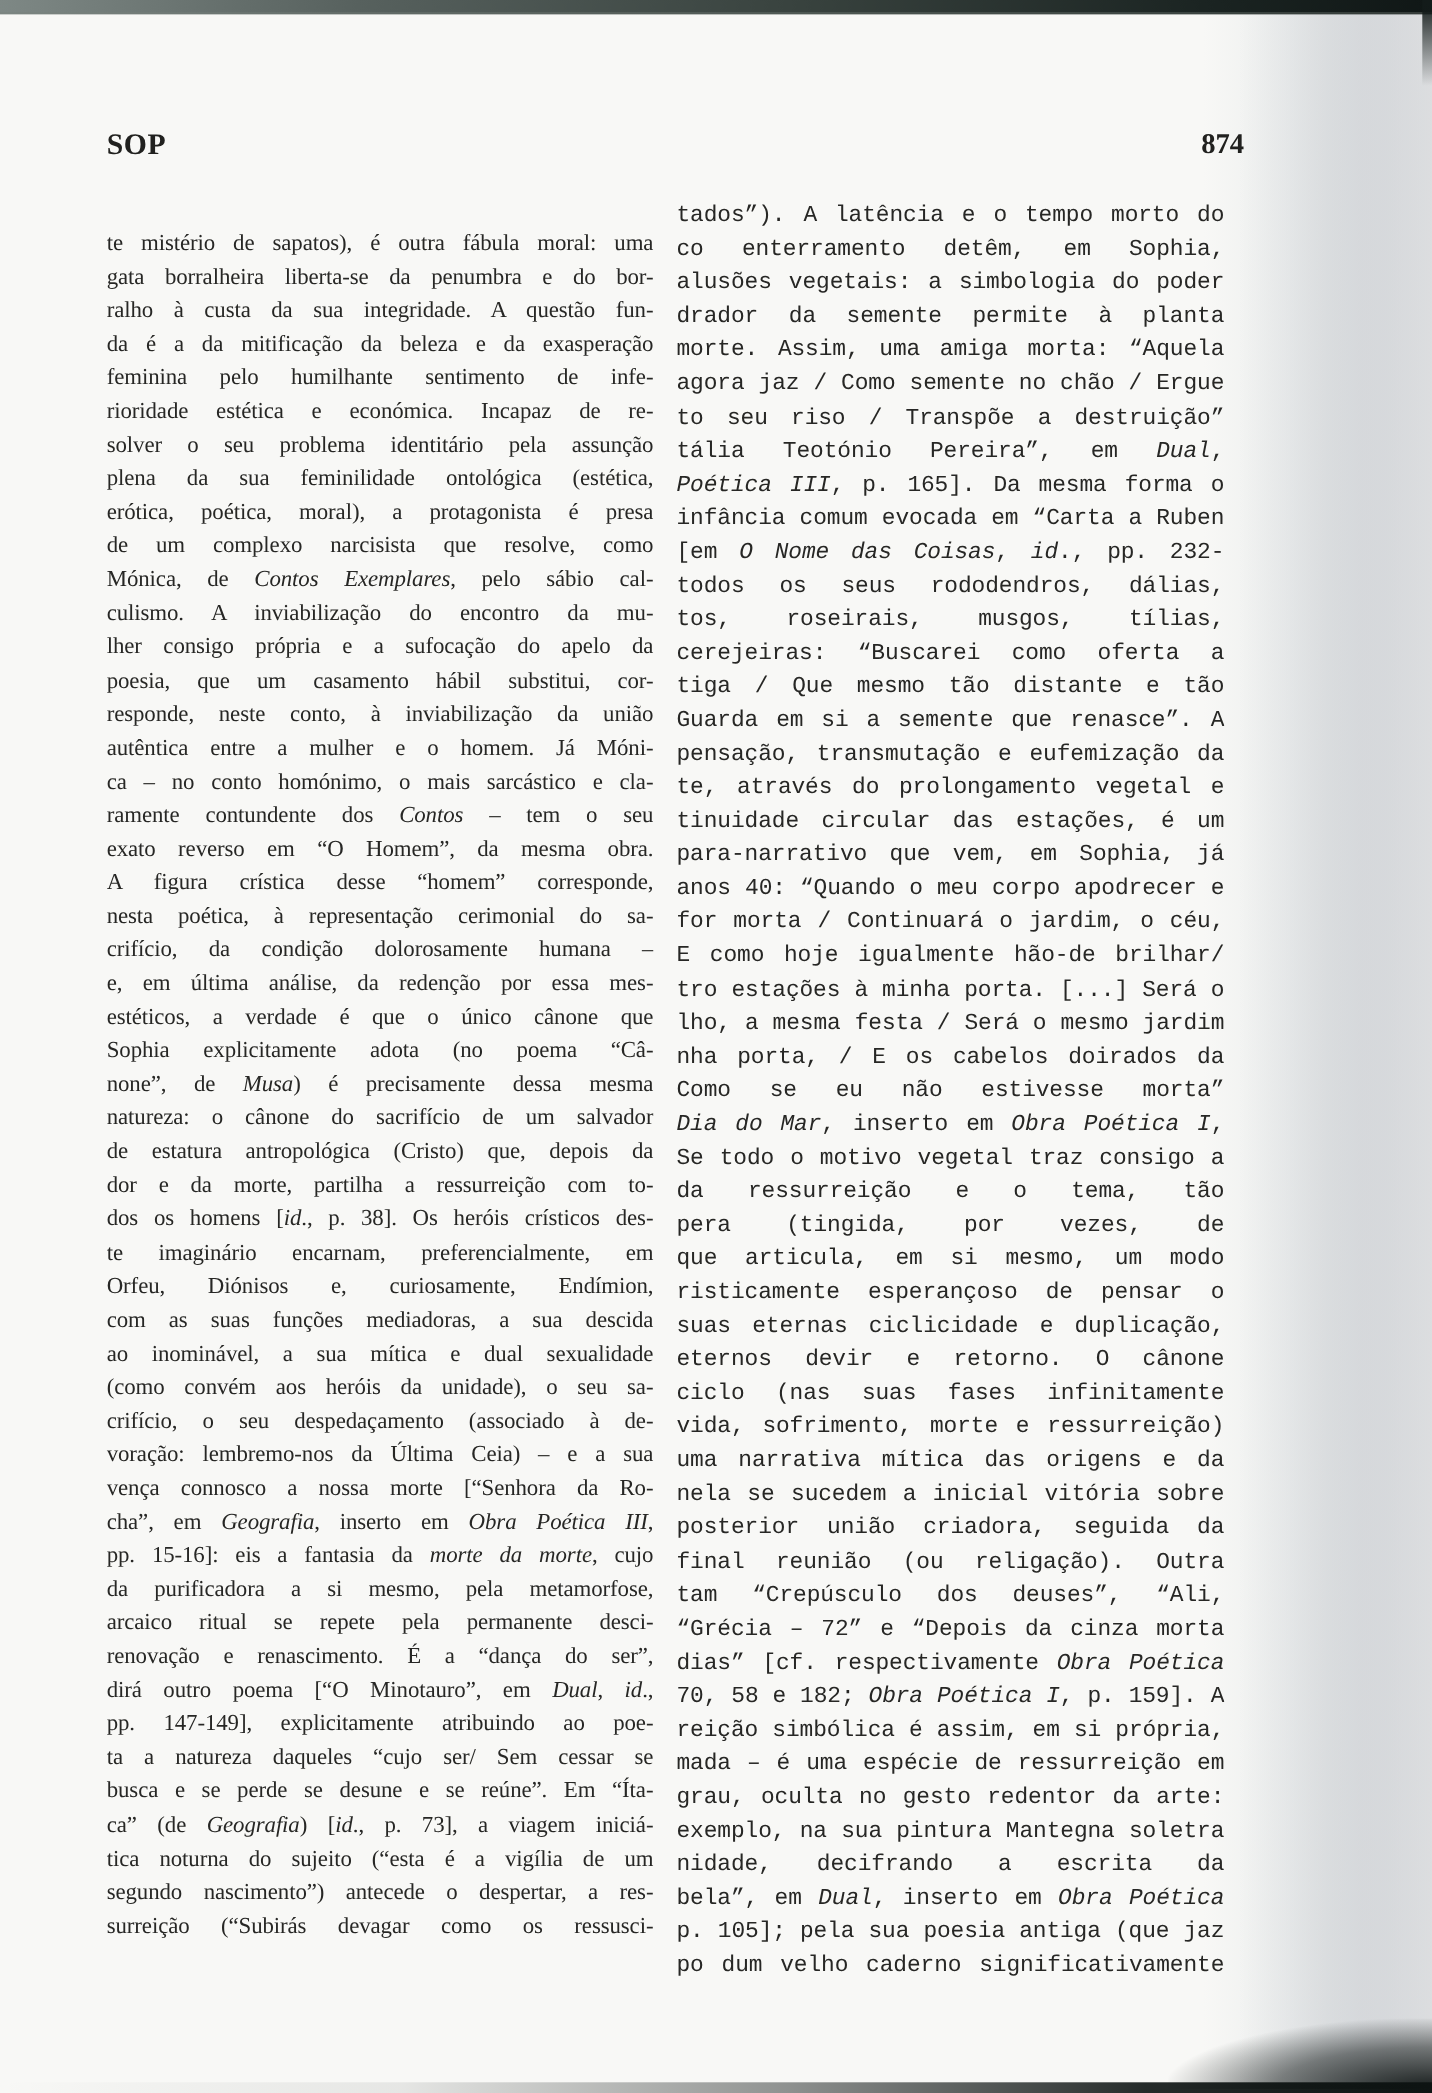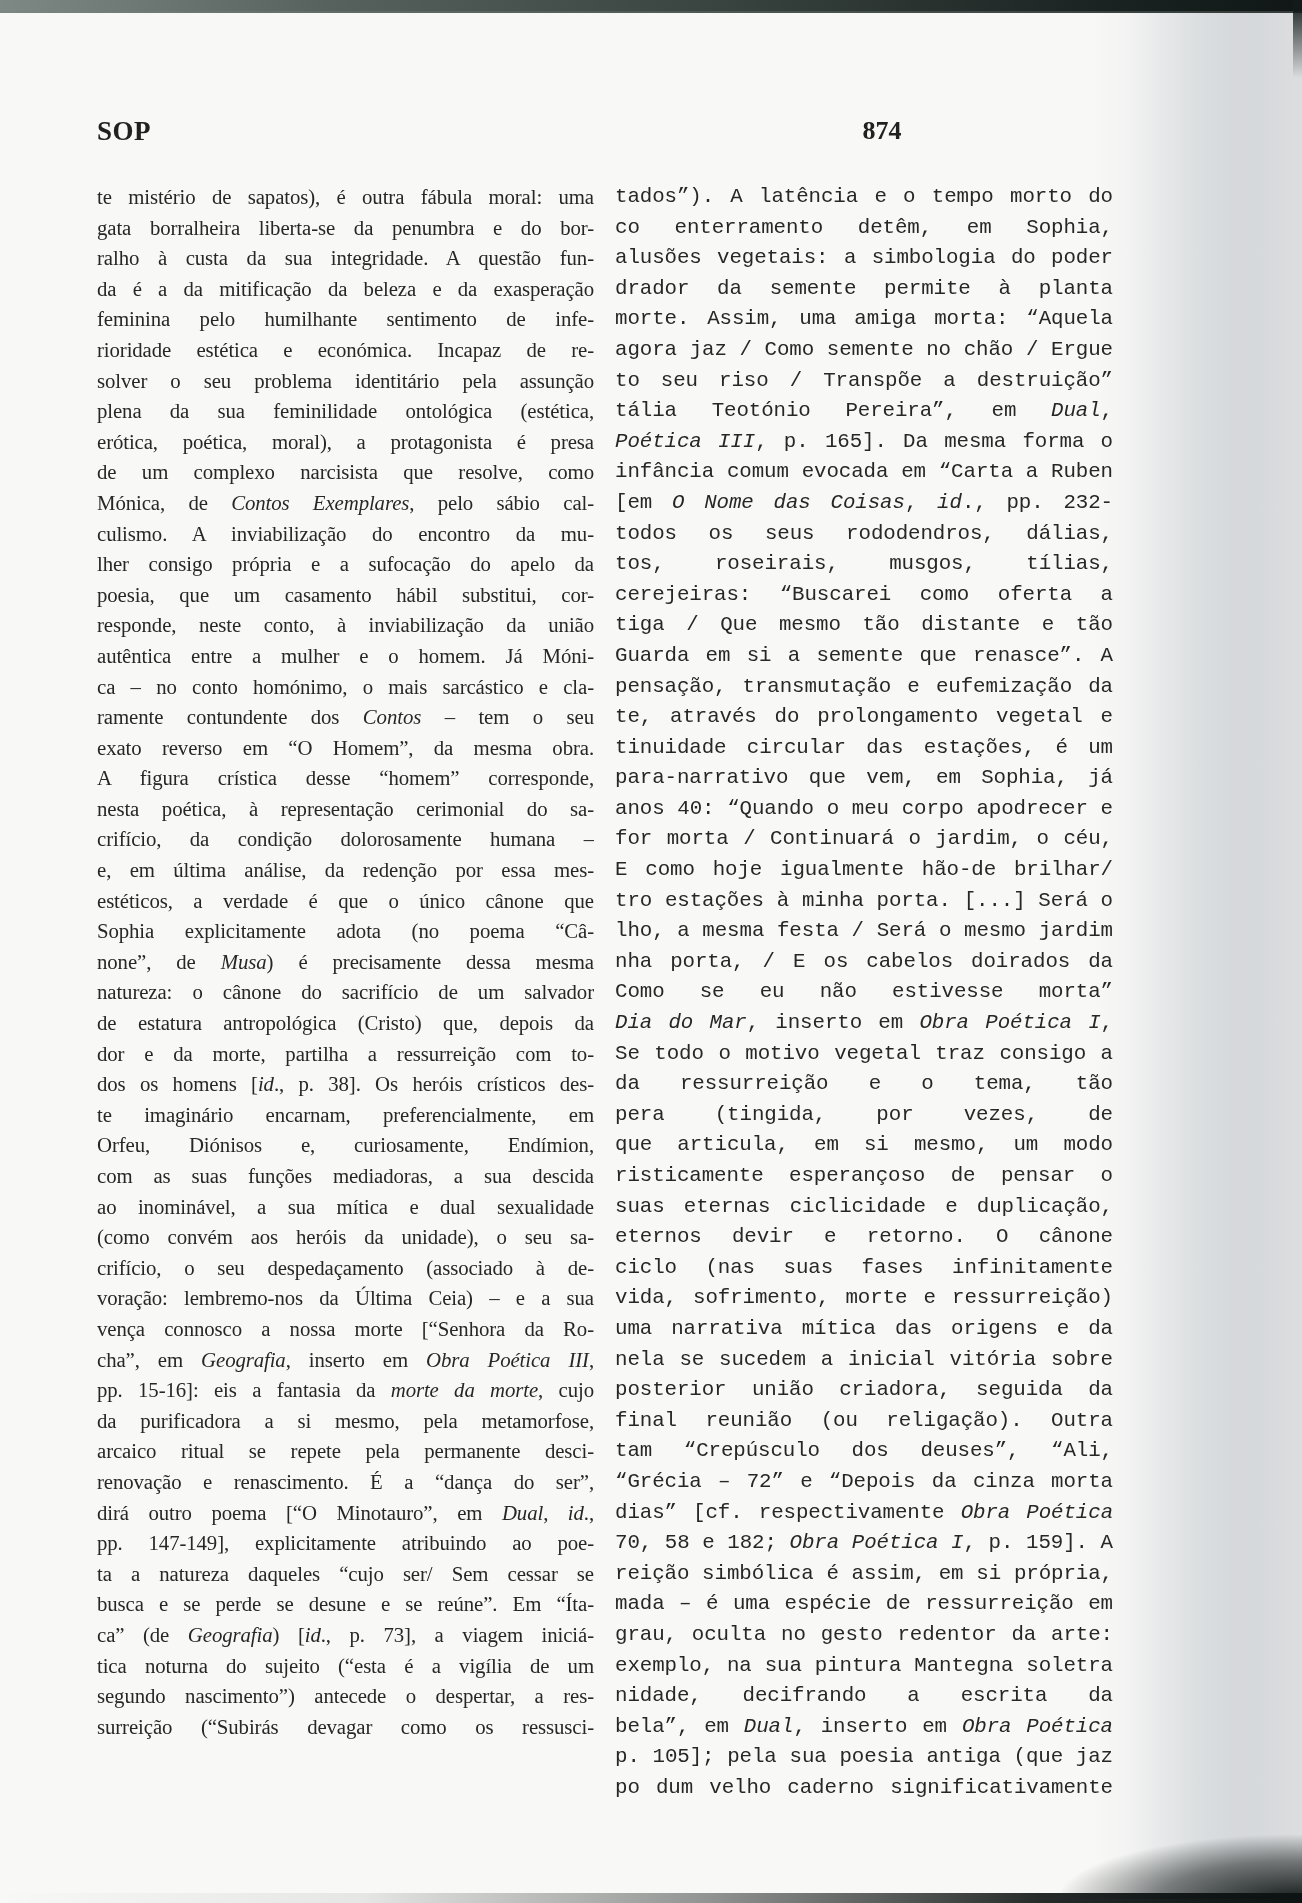--- a/index.html
+++ b/index.html
@@ -36,28 +36,28 @@
     position:absolute;top:0;right:0;width:175px;height:100%;
     background:linear-gradient(to right,rgba(196,200,204,0) 0%,rgba(196,200,204,.35) 45%,rgba(205,208,212,.55) 75%,rgba(210,212,215,.45) 100%);
   }
   
   .running-head-left{
     position:absolute;left:97px;top:116px;
     font-size:27px;font-weight:bold;letter-spacing:.5px;color:#21211f;
   }
   .running-head-right{
     position:absolute;left:633px;top:116px;width:498px;
-    text-align:center;font-size:26px;font-weight:bold;color:#21211f;
+    text-align:right;font-size:26px;font-weight:bold;color:#21211f;
   }
   
   .col{
     position:absolute;top:182px;width:497px;
     font-size:20.8px;line-height:30.6px;letter-spacing:-0.1px;
   }
-  .col-left{left:97px;}
+  .col-left{left:97px;margin-top:24px;}
   .col-right{left:615px;width:498px;font-family:Liberation Mono, monospace;}
   .line{
     text-align:justify;
     text-align-last:justify;
     height:30.6px;overflow:hidden;
     white-space:nowrap;
   }
   .line span{white-space:normal;}
   .it{font-style:italic;}
 </style>

